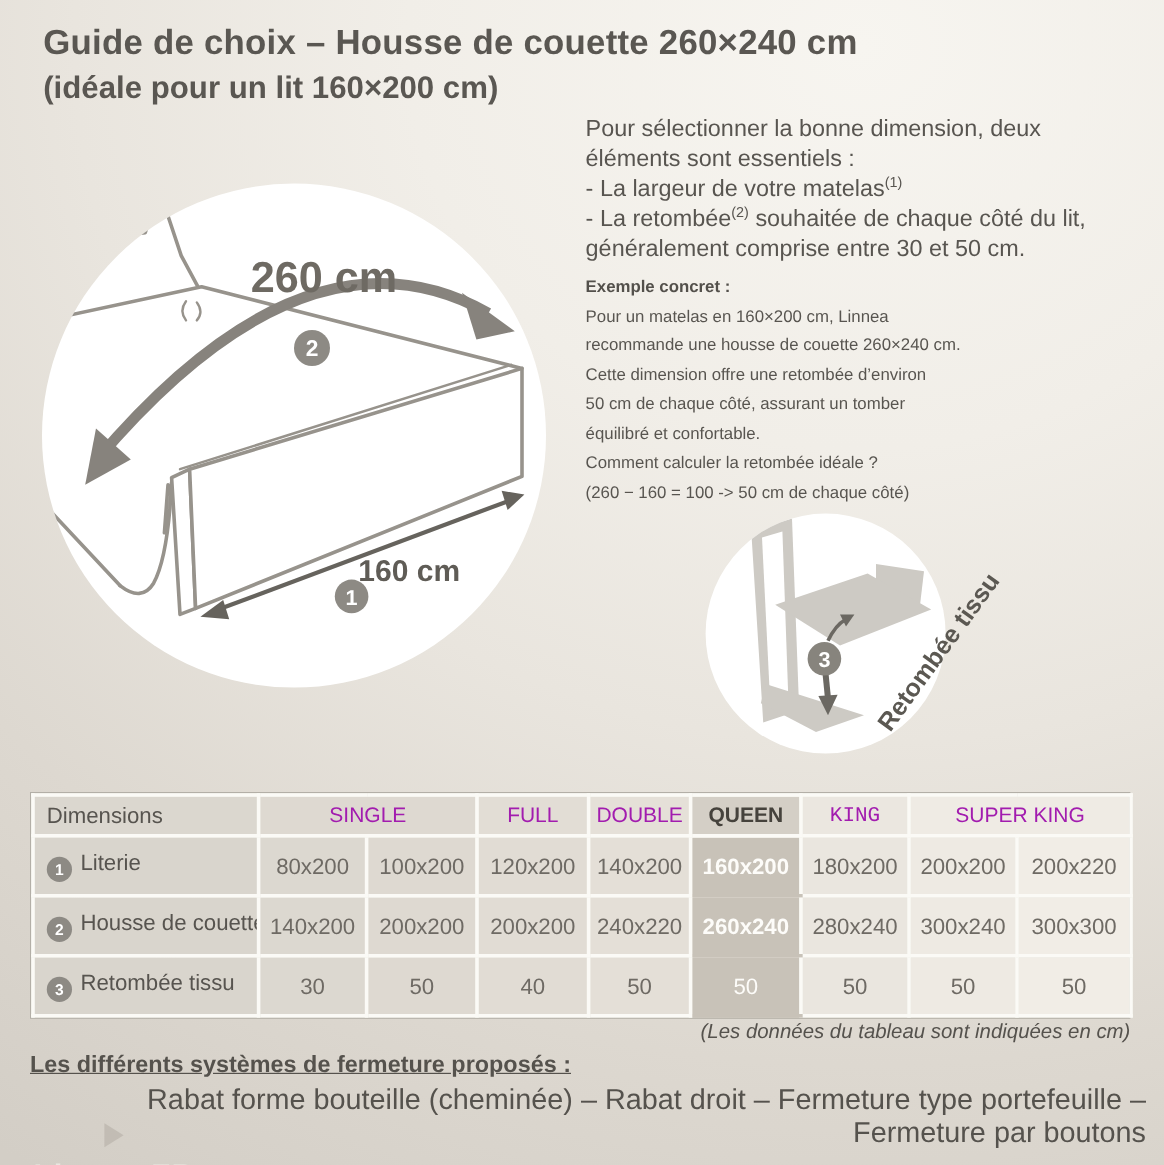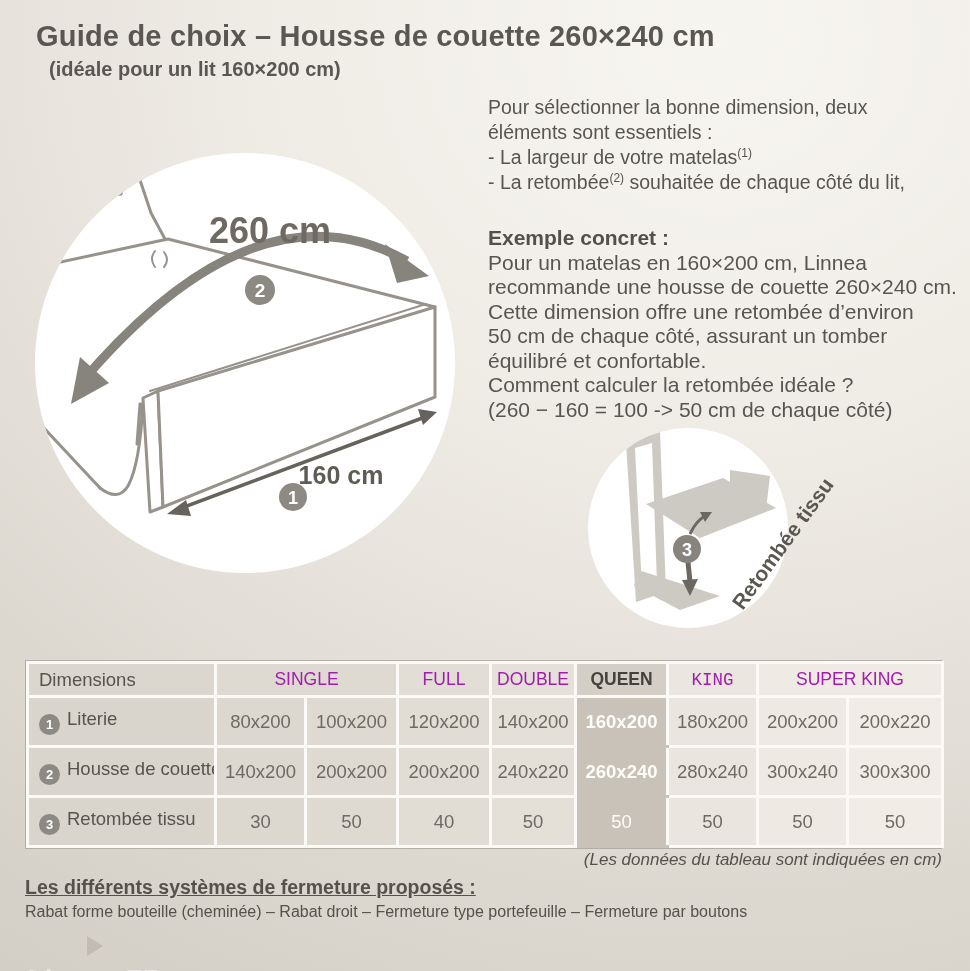--- a/index.html
+++ b/index.html
@@ -18,31 +18,31 @@
     overflow: hidden;
   }
 
   
   .title {
     position: absolute; left: 36px; top: 20px;
     font-size: 29px; font-weight: 700; color: #5a5752; letter-spacing: 0.2px;
   }
   .subtitle {
     position: absolute; left: 36px; top: 58px;
-    font-size: 20px; font-weight: 700; color: #5a5752; margin-left: 13px;
+    font-size: 26px; font-weight: 700; color: #5a5752;
   }
 
   
   .intro-block {
     position: absolute; left: 488px; top: 95px; width: 470px;
     font-size: 19.5px; line-height: 25px; color: #585550;
   }
   .example-block {
     position: absolute; left: 488px; top: 226px; width: 470px;
-    font-size: 21px; line-height: 24.5px; color: #585550;
+    font-size: 14px; line-height: 24.5px; color: #585550;
   }
   .example-heading { font-weight: 700; color: #53504b; }
   sup { font-size: 12px; vertical-align: super; line-height: 0; }
 
   
   .diagram-main {
     position: absolute; left: 33px; top: 151px;
     width: 424px; height: 424px;
   }
   
@@ -106,21 +106,21 @@
   }
 
   
   .closures-heading {
     position: absolute; left: 25px; top: 876px;
     font-size: 19.5px; font-weight: 600; color: #55524d;
     text-decoration: underline;
   }
   .closures-text {
     position: absolute; left: 25px; top: 903px; width: 930px;
-    font-size: 16px; color: #55524d;
+    font-size: 24px; color: #55524d; text-align: right;
   }
 
   
   .watermark {
     position: absolute; left: 28px; top: 936px;
     font-size: 26px; font-weight: 700; letter-spacing: 1px;
     color: rgba(252, 250, 245, 0.55);
     display: flex; align-items: center; gap: 8px; flex-direction: column;
   }
   .watermark .tri {
@@ -136,20 +136,21 @@
 <div class="page">
 
   <h1 class="title">Guide de choix – Housse de couette 260×240 cm</h1>
   <h2 class="subtitle">(idéale pour un lit 160×200 cm)</h2>
 
   <div class="intro-block">
     <div>Pour sélectionner la bonne dimension, deux</div>
     <div>éléments sont essentiels :</div>
     <div><span>- La largeur de votre matelas</span><sup>(1)</sup></div>
     <div><span>- La retombée</span><sup>(2)</sup><span> souhaitée de chaque côté du lit,</span></div>
+    <div>généralement comprise entre 30 et 50 cm.</div>
   </div>
 
   <div class="example-block">
     <div class="example-heading">Exemple concret :</div>
     <div>Pour un matelas en 160×200 cm, Linnea</div>
     <div>recommande une housse de couette 260×240 cm.</div>
     <div>Cette dimension offre une retombée d’environ</div>
     <div>50 cm de chaque côté, assurant un tomber</div>
     <div>équilibré et confortable.</div>
     <div>Comment calculer la retombée idéale ?</div>

